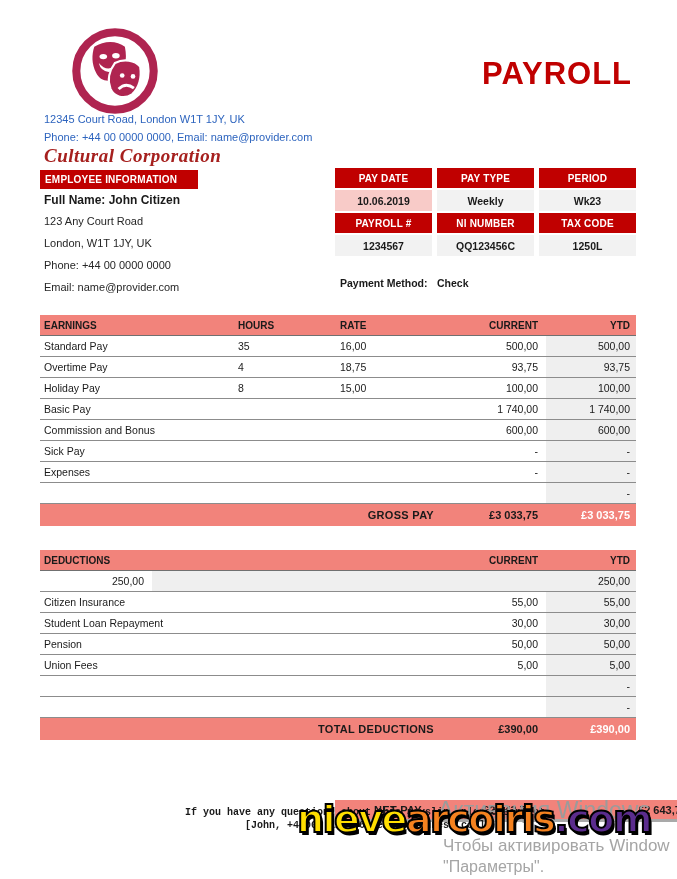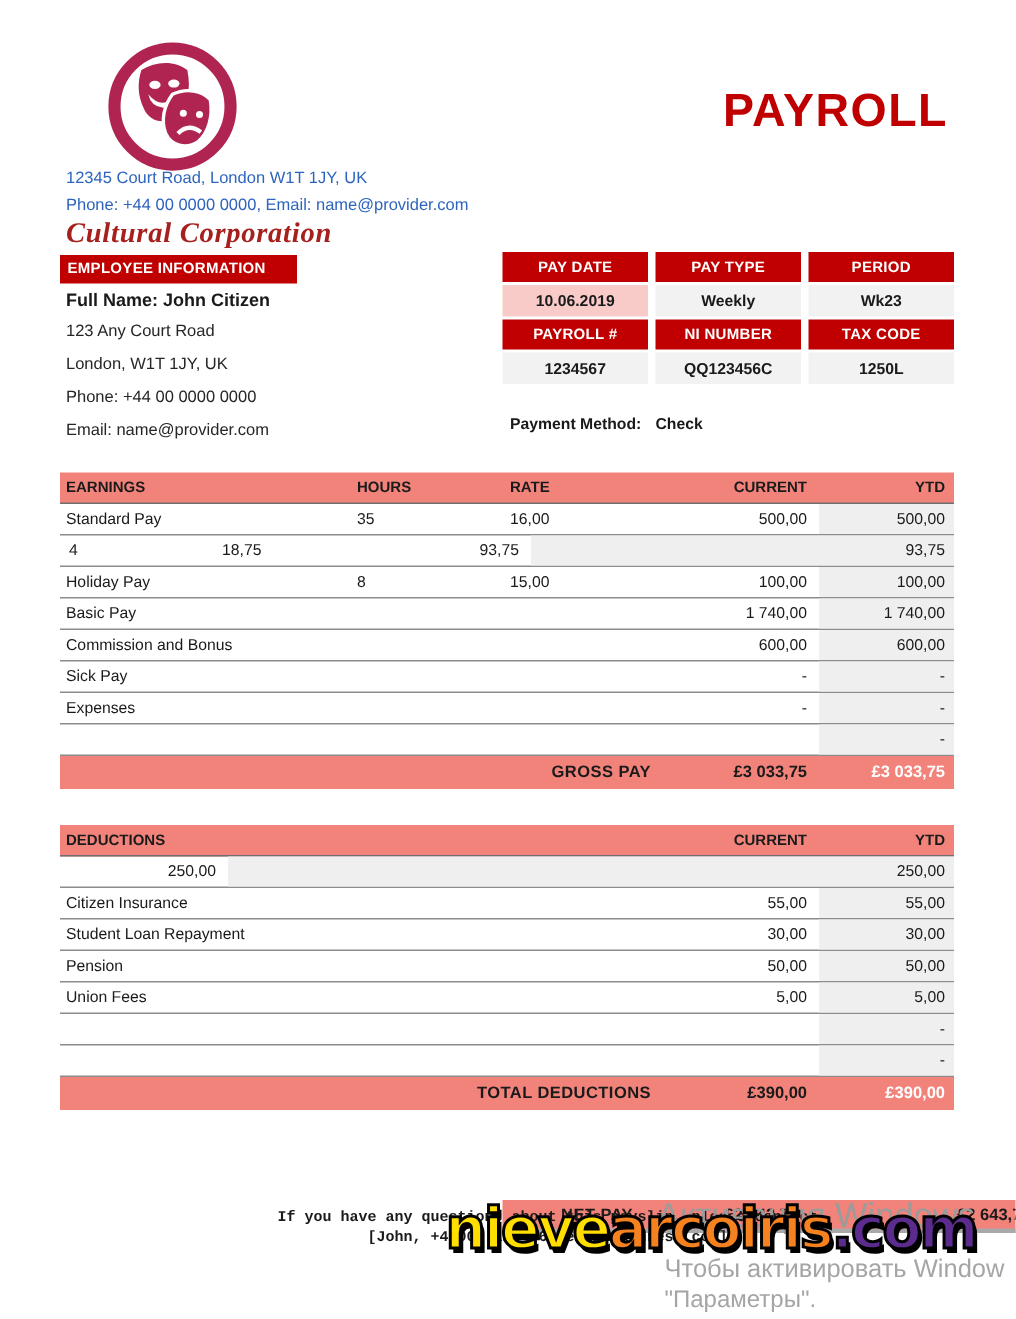--- a/index.html
+++ b/index.html
@@ -175,20 +175,21 @@
     <div class="c c-ytd">YTD</div>
   </div>
   <div class="t-row">
     <div class="c c-name">Standard Pay</div>
     <div class="c c-hours">35</div>
     <div class="c c-rate">16,00</div>
     <div class="c c-cur">500,00</div>
     <div class="c c-ytd">500,00</div>
   </div>
   <div class="t-row">
+    <div class="c c-name">Overtime Pay</div>
     <div class="c c-hours">4</div>
     <div class="c c-rate">18,75</div>
     <div class="c c-cur">93,75</div>
     <div class="c c-ytd">93,75</div>
   </div>
   <div class="t-row">
     <div class="c c-name">Holiday Pay</div>
     <div class="c c-hours">8</div>
     <div class="c c-rate">15,00</div>
     <div class="c c-cur">100,00</div>

